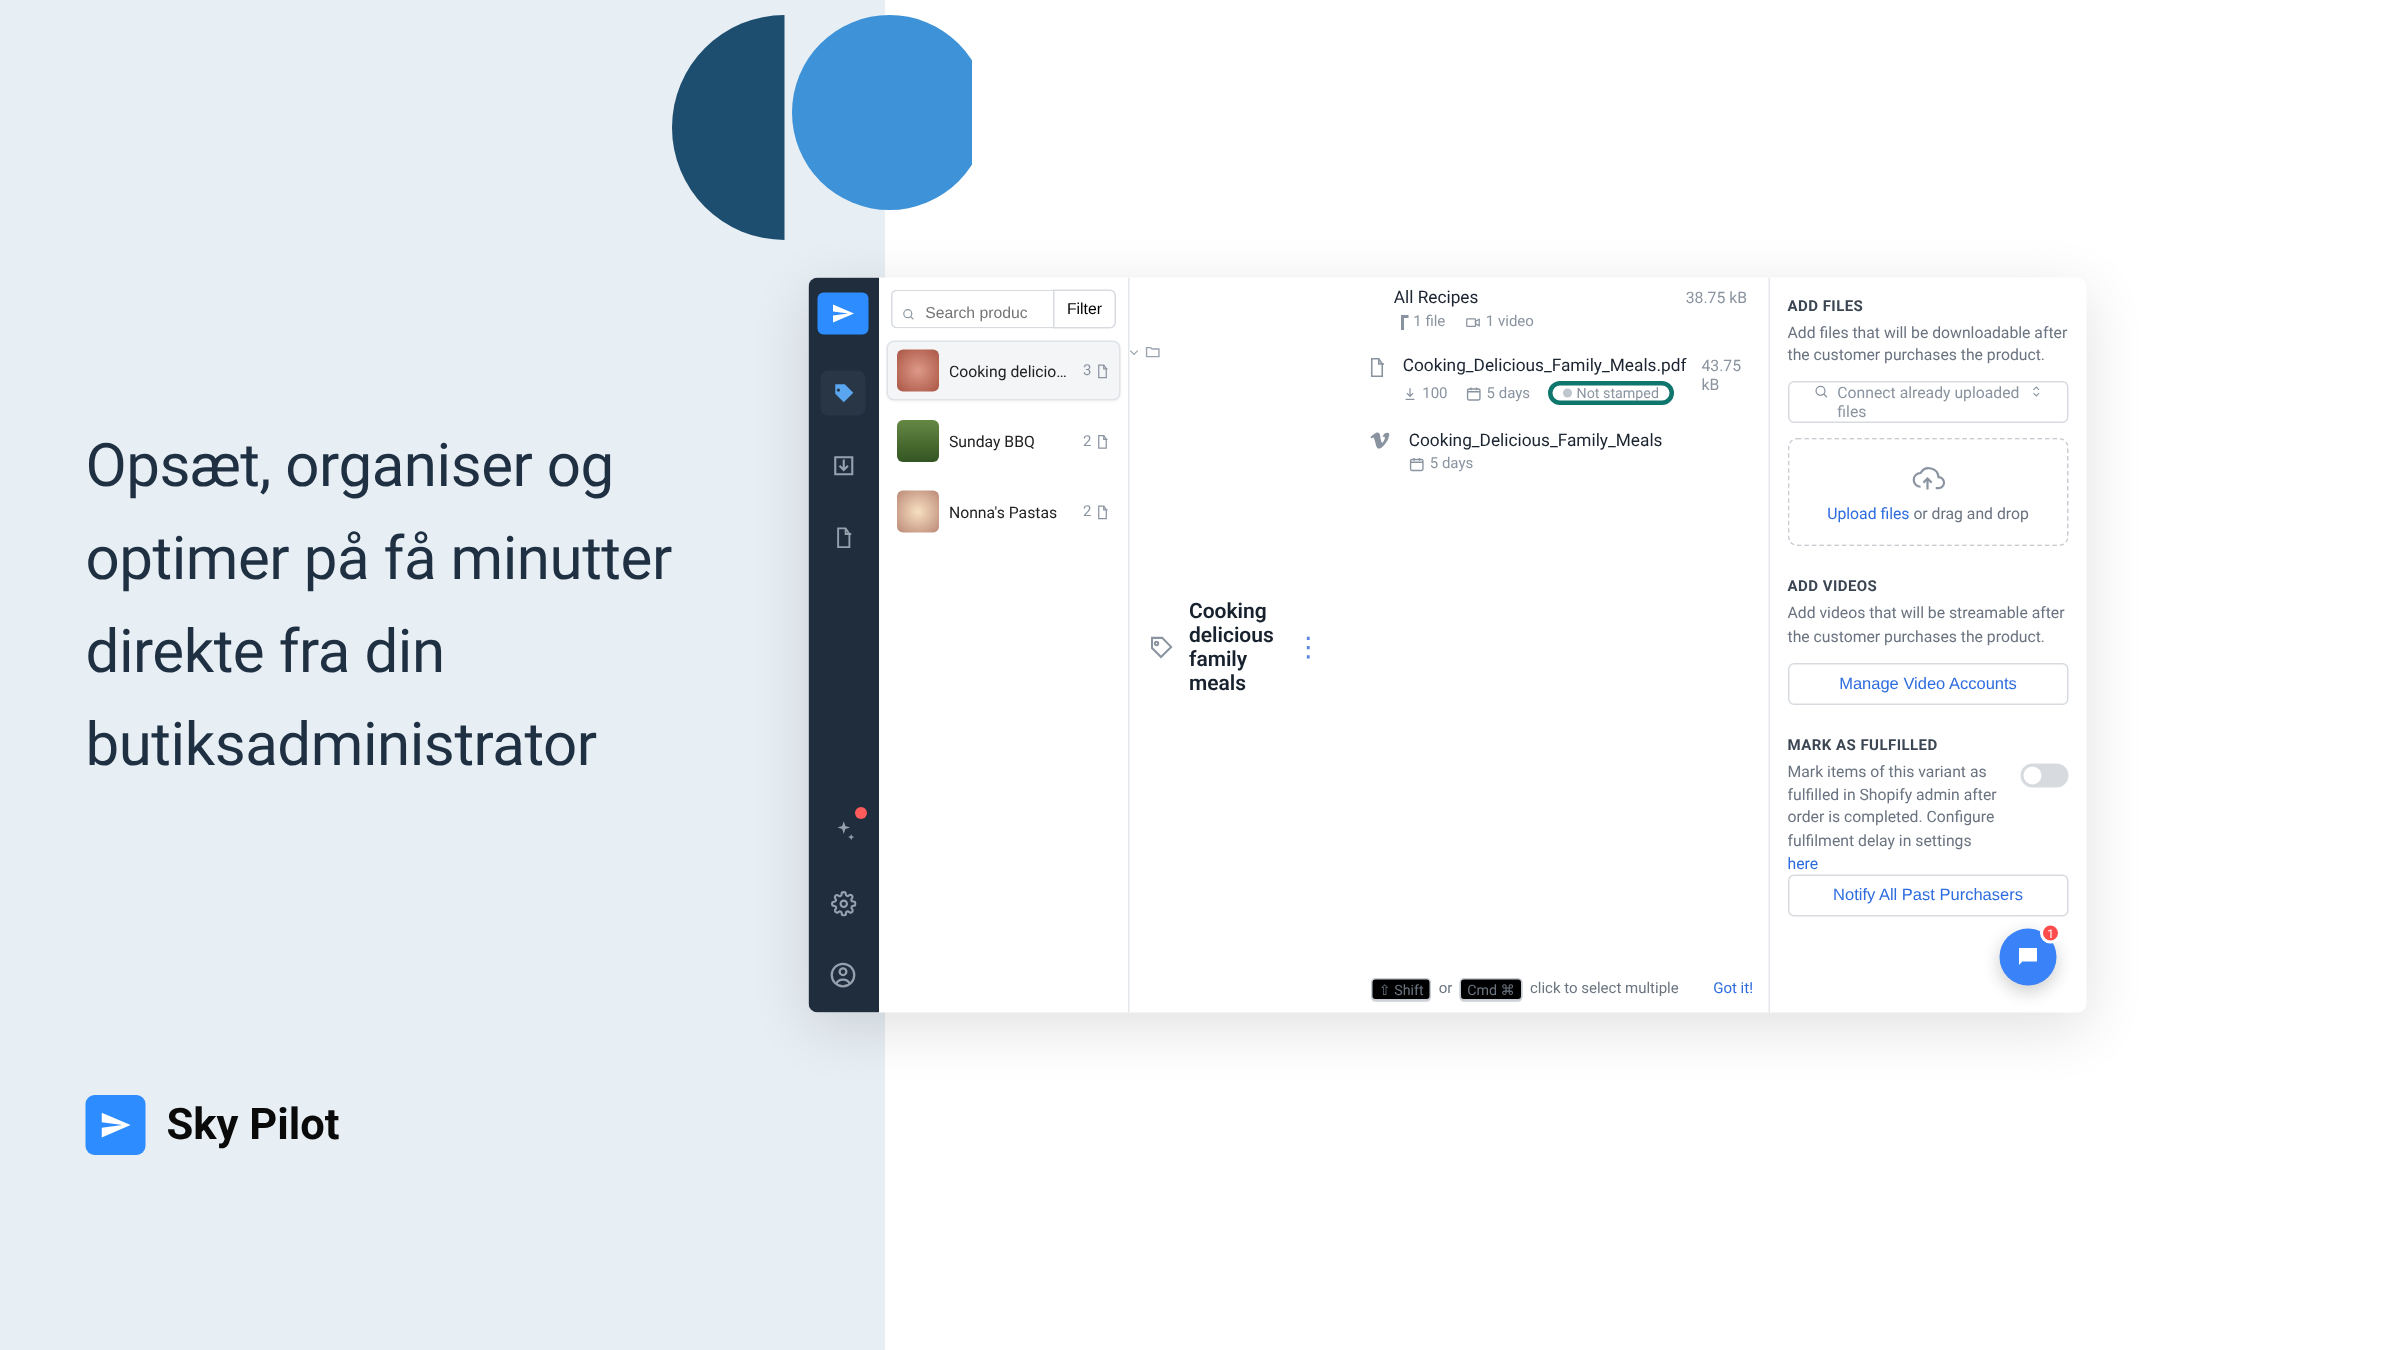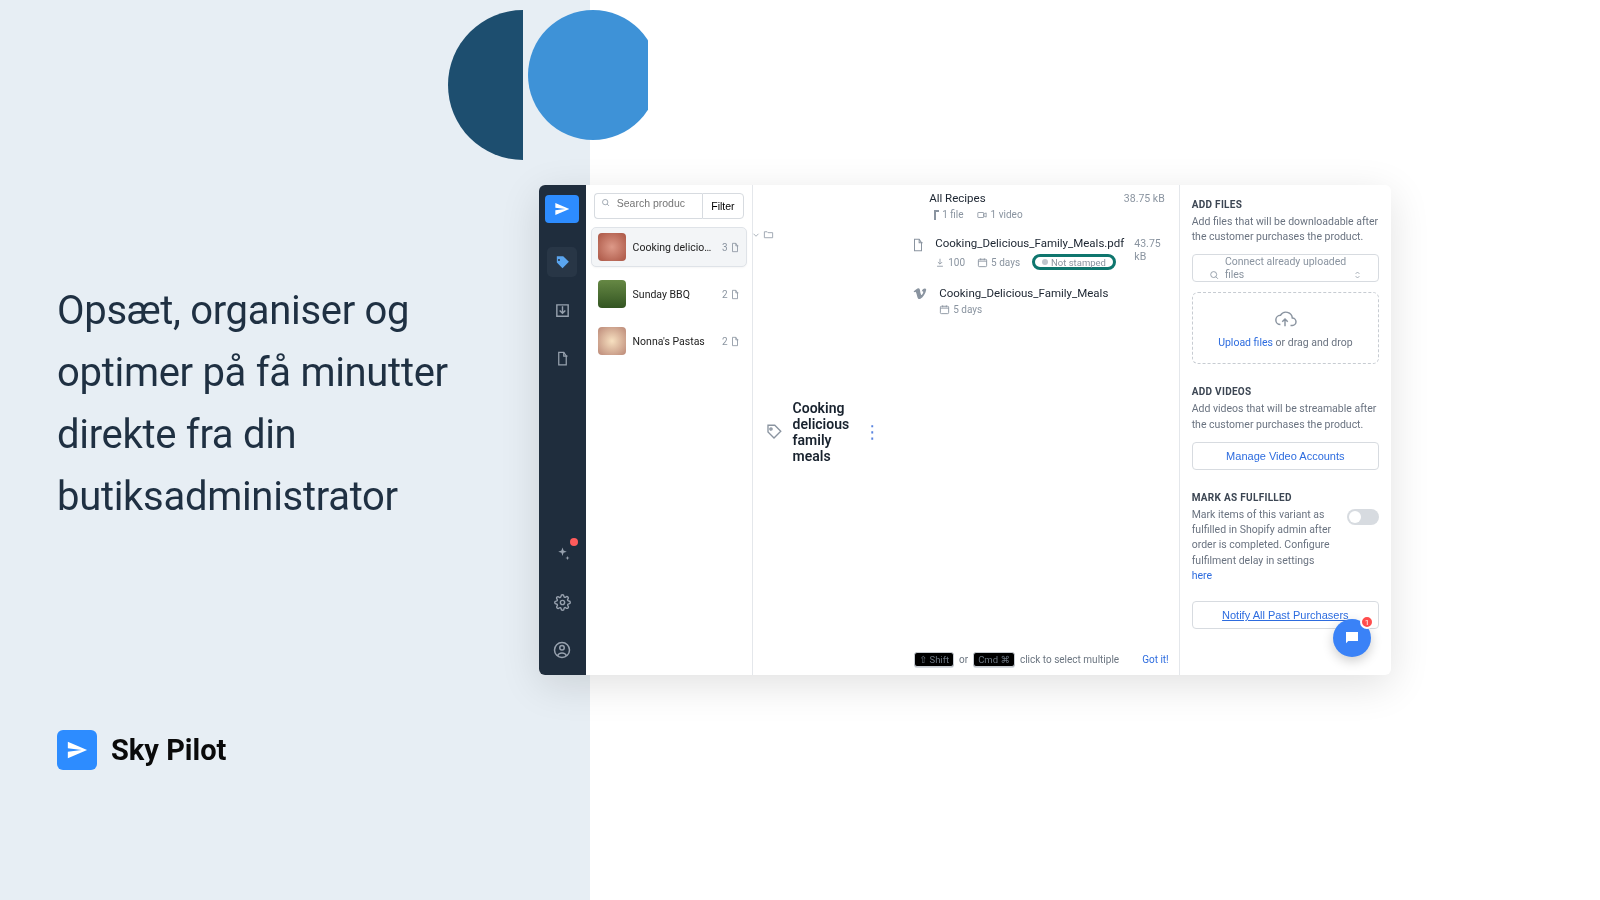--- a/index.html
+++ b/index.html
@@ -24,21 +24,21 @@
   .app { position:absolute; left: 539px; top: 185px; width: 852px; height: 490px; background:#fff; border-radius:6px; box-shadow:0 10px 40px rgba(0,0,0,.12); display:flex; overflow:hidden; }
   .rail { width:52px; background:#1f2d3d; display:flex; flex-direction:column; align-items:center; padding-top:10px; gap:18px; }
   .rail .r-logo { width:34px; height:28px; background:#2d8cff; border-radius:4px; display:flex; align-items:center; justify-content:center; margin-bottom:6px;}
   .rail-item { width:30px; height:30px; display:flex; align-items:center; justify-content:center; border-radius:5px; color:#97a1ae; cursor:pointer; position:relative;}
   .rail-item.active { background:#283646; color:#5aa5ef; }
   .rail-spacer { flex:1; }
   .rail-dot { position:absolute; top:-1px; right:-1px; width:8px; height:8px; background:#ff5b5b; border-radius:50%; }
 
   .col-products { width:167px; border-right:1px solid #e4e7eb; display:flex; flex-direction:column; }
   .search-row { display:flex; gap:0; padding:8px; }
-  .search-box { flex:1; border:1px solid #d7dbe0; border-right:none; border-radius:4px 0 0 4px; display:flex; align-items:flex-start; padding:3px 6px; gap:7px; height:26px;}
+  .search-box { flex:1; border:1px solid #d7dbe0; border-right:none; border-radius:4px 0 0 4px; display:flex; align-items:flex-end; padding:3px 6px; gap:7px; height:26px;}
   .search-box input { border:none; outline:none; font-size:10.5px; width:100%; color:#555; background:transparent;}
   .filter-btn { border:1px solid #d7dbe0; border-radius:0 4px 4px 0; font-size:10.5px; padding:0 8px; background:#fff; height:26px; cursor:pointer; }
   .prod-list { padding:0 5px; }
   .prod-item { display:flex; align-items:center; gap:7px; padding:5px 6px; border-radius:5px; border:1px solid transparent; margin-bottom:7px; cursor:pointer;}
   .prod-item.sel { background:#f3f5f7; border:1px solid #dfe3e8; box-shadow: 0 1px 2px rgba(0,0,0,.04);}
   .thumb { width:28px; height:28px; border-radius:4px; background:#c99; flex-shrink:0; }
   .thumb.t1{background:radial-gradient(circle,#d98,#a54);} .thumb.t2{background:linear-gradient(#684,#352);} .thumb.t3{background:radial-gradient(circle,#f7e0c0,#b87);}
   .prod-name { font-size:10.5px; color:#222; flex:1; white-space:nowrap; overflow:hidden; text-overflow:ellipsis; }
   .prod-count { font-size:10px; color:#8a94a0; display:flex; align-items:center; gap:2px;}
 
@@ -57,31 +57,31 @@
   .status-pill { border:3px solid #0f766e; border-radius:10px; padding:0 7px; font-size:9.5px; color:#8a94a0; height:16px; display:flex; align-items:center; gap:3px;}
   .chevy { position:absolute; left:-2px; top:44px; color:#9aa3ae; font-size:12px; display:flex; align-items:center; gap:1px;}
 
   .hint-bar { position:absolute; bottom:8px; right:10px; font-size:10px; color:#6b7580; display:flex; align-items:center; gap:5px;}
   .kbd { border:1px solid #c7ccd2; border-radius:3px; padding:0 4px; font-size:9.5px; background:#000000; box-shadow:0 1px 0 #d7dbe0; height:15px; display:flex; align-items:center;}
   .gotit { color:#2d6cdf; margin-left:18px; cursor:pointer;}
 
   .col-side { width:233px; padding:14px 12px; font-size:11px; color:#6a7380; overflow:hidden;}
   .side-h { font-size:10px; font-weight:700; letter-spacing:.3px; color:#3c4653; margin-bottom:4px;}
   .side-p { font-size:10.5px; line-height:1.45; margin-bottom:10px; color:#6a7380;}
-  .sel-box { border:1px solid #d7dbe0; border-radius:4px; height:28px; display:flex; align-items:flex-end; padding:0 16px; gap:6px; color:#8a94a0; font-size:10.5px; margin-bottom:10px; cursor:pointer;}
+  .sel-box { border:1px solid #d7dbe0; border-radius:4px; height:28px; display:flex; align-items:flex-start; padding:0 16px; gap:6px; color:#8a94a0; font-size:10.5px; margin-bottom:10px; cursor:pointer;}
   .sel-box .chev { margin-left:auto; }
   .drop-zone { border:1px dashed #c7ccd2; border-radius:6px; height:72px; display:flex; flex-direction:column; align-items:center; justify-content:center; gap:6px; margin-bottom:22px; font-size:10.5px; color:#6a7380;}
   .drop-zone a { color:#2d6cdf; text-decoration:none; }
   .btn-outline { width:100%; border:1px solid #d7dbe0; border-radius:4px; height:28px; display:flex; align-items:center; justify-content:center; color:#2d6cdf; font-size:11px; background:#fff; cursor:pointer; margin-bottom:22px;}
   .toggle { width:32px; height:16px; background:#d7dbe0; border-radius:8px; position:relative; float:right; margin-top:2px;}
   .toggle::after{content:""; position:absolute; width:12px; height:12px; background:#fff; border-radius:50%; top:2px; left:2px;}
   .fk-row { display:flex; gap:10px;}
   .fk-txt { flex:1; }
   .side-link { color:#2d6cdf; cursor:pointer; }
-  .notify-btn { width:100%; border:1px solid #d7dbe0; border-radius:4px; height:28px; display:flex; align-items:center; justify-content:center; color:#2d6cdf; font-size:11px; background:#fff; margin-top:18px;text-decoration:underline;}
+  .notify-btn { width:100%; border:1px solid #d7dbe0; border-radius:4px; height:28px; display:flex; align-items:center; justify-content:center; color:#2d6cdf; font-size:11px; background:#fff; margin-top:0;}
 
   
   .chat-fab { position:absolute; right:20px; bottom:18px; width:38px; height:38px; background:#3a82f7; border-radius:50%; display:flex; align-items:center; justify-content:center; box-shadow:0 4px 12px rgba(0,0,0,.2); cursor:pointer;}
   .chat-badge { position:absolute; top:-4px; right:-3px; width:14px; height:14px; background:#ff4d4d; color:#fff; font-size:8px; border-radius:50%; display:flex; align-items:center; justify-content:center; border:2px solid #fff;}
 
   svg { display:block; }
 </style>
 </head>
 <body>
 

